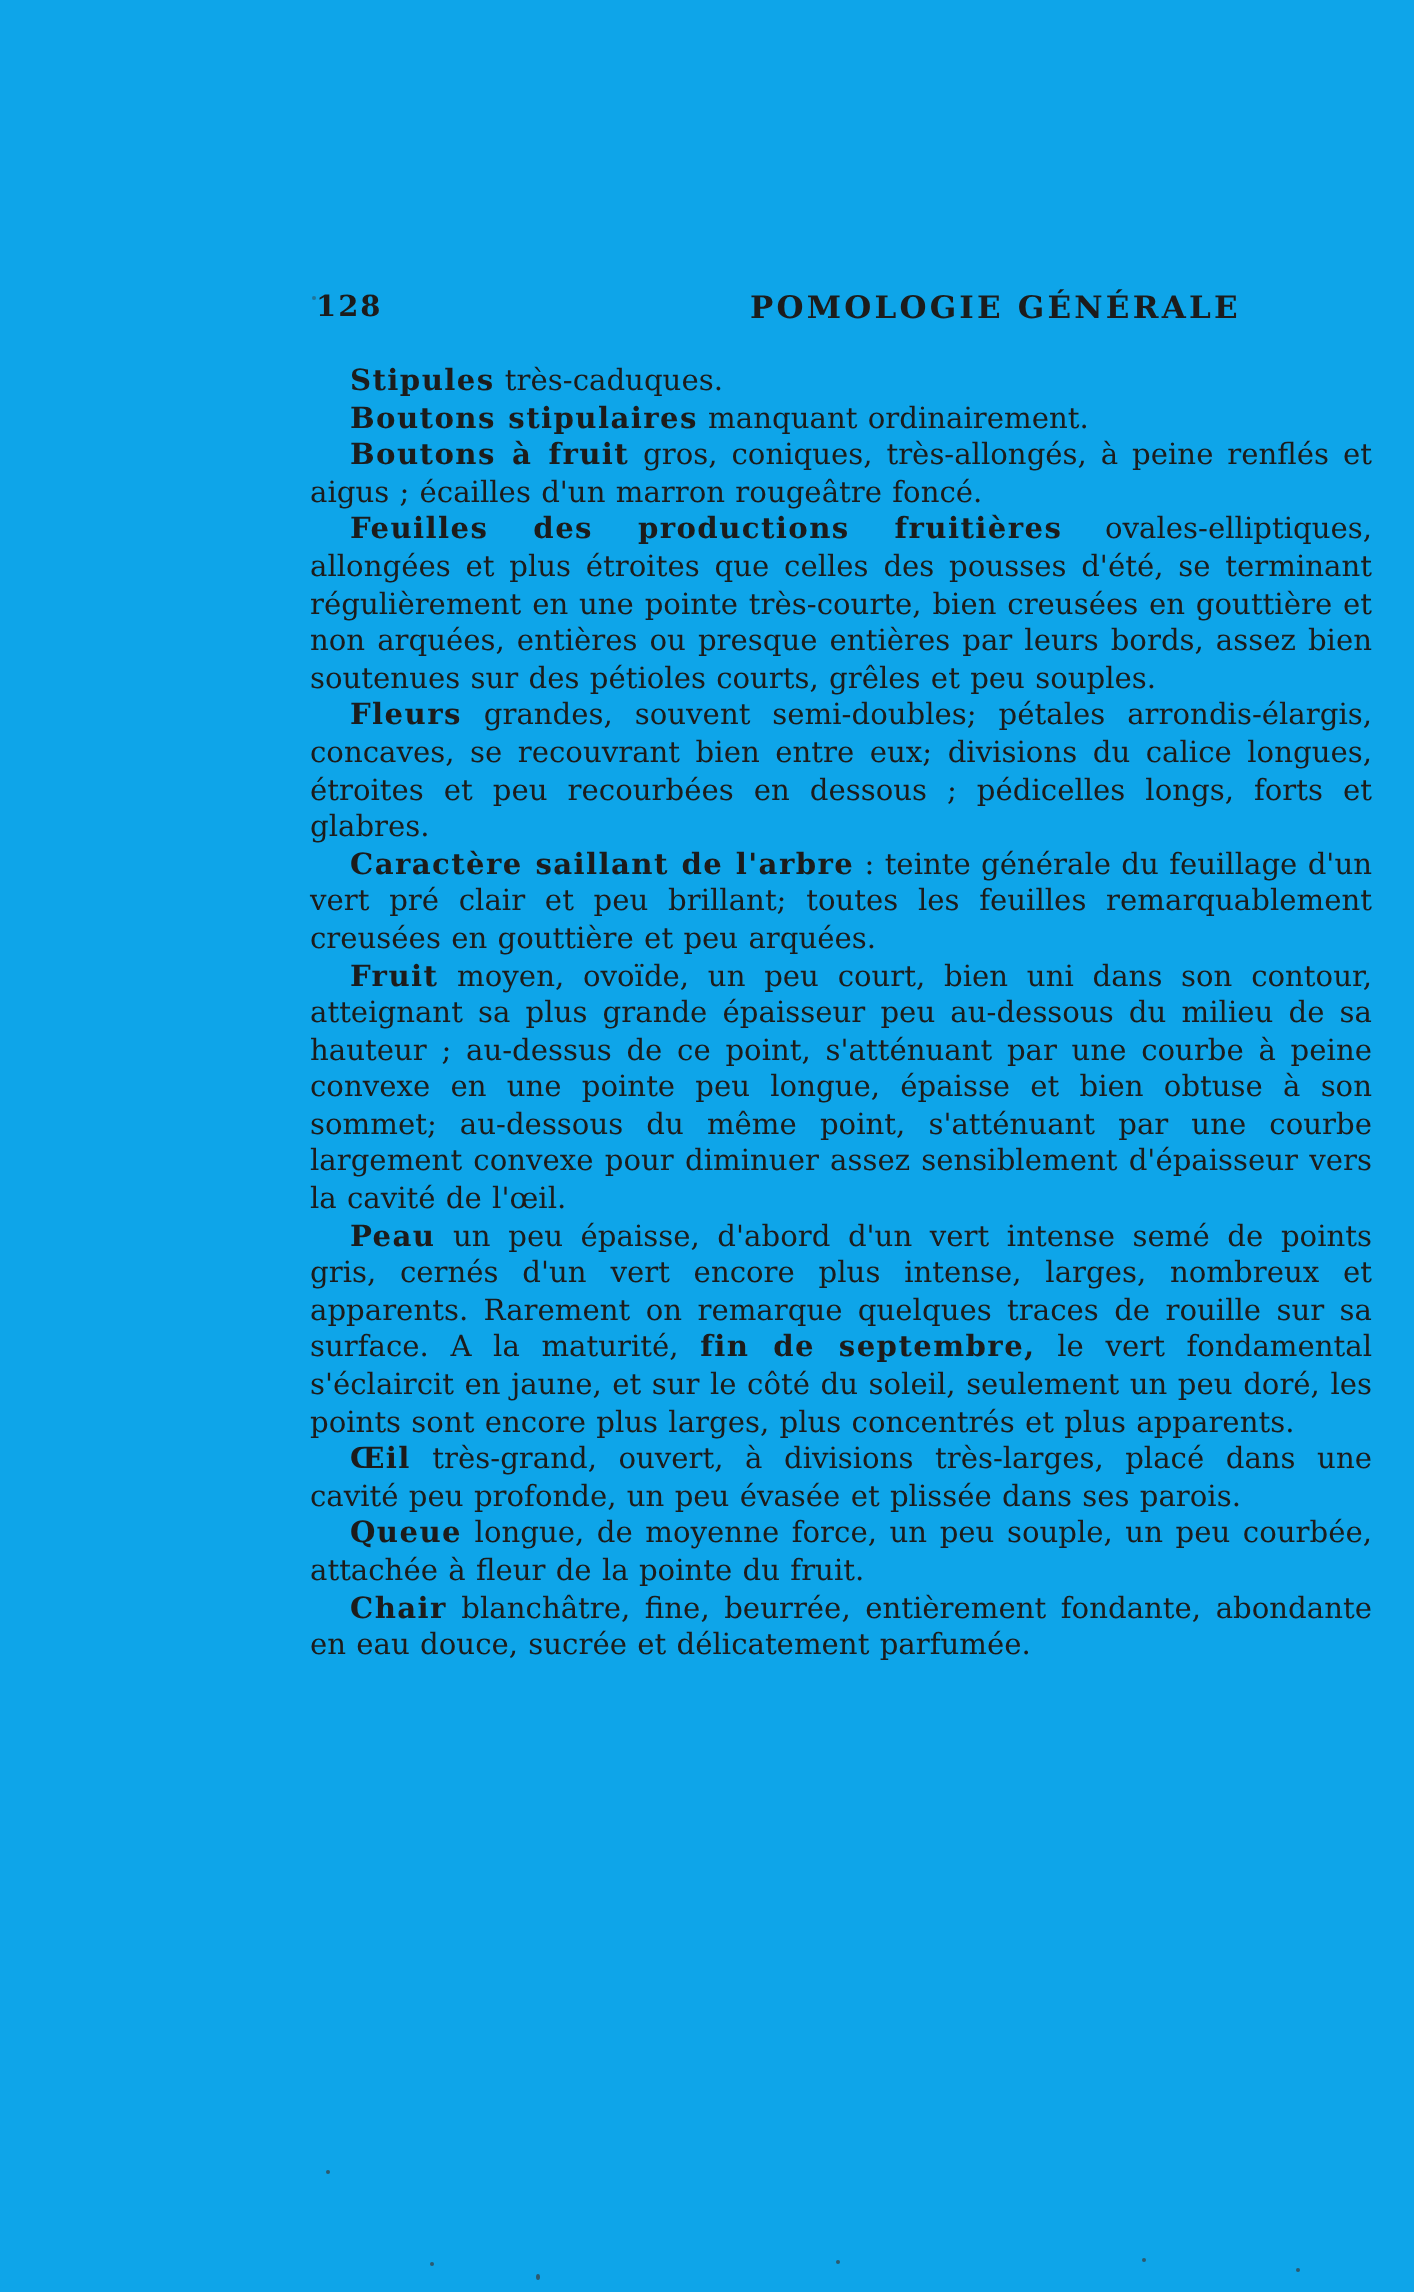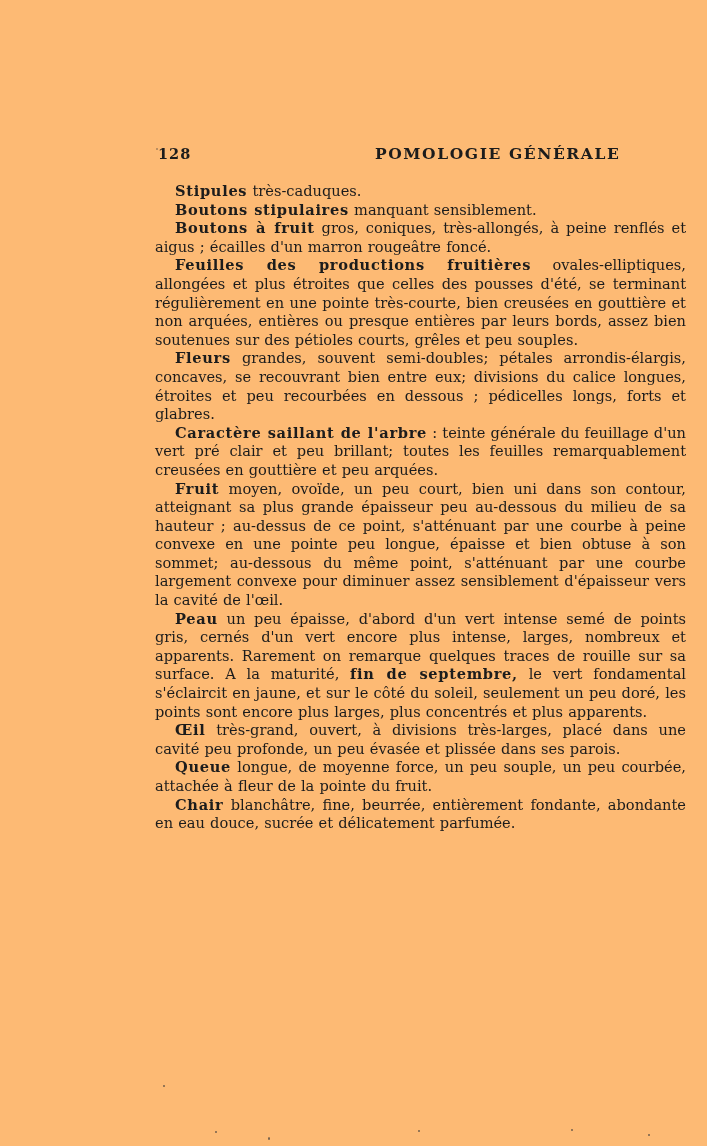--- a/index.html
+++ b/index.html
@@ -4,21 +4,21 @@
 <style>
   html, body {
     margin: 0;
     padding: 0;
     background: #e9e9e9;
   }
   .page {
     position: relative;
     width: 707px;
     height: 1146px;
-    background: #fdba74;
+    background: #0ea5e9;
     overflow: hidden;
     font-family: "DejaVu Serif", "Liberation Serif", serif;
     color: #1c1c1c;
   }
   .page-header {
     position: absolute;
     top: 0; left: 0; right: 0;
     height: 170px;
   }
   .pageno {
@@ -77,21 +77,21 @@
 
 <div class="page">
 
   <header class="page-header">
     <span class="pageno">128</span>
     <span class="running-title">POMOLOGIE GÉNÉRALE</span>
   </header>
 
   <main class="text-block" id="text-block">
       <p class="para"><strong>Stipules</strong><span> très-caduques.</span></p>
-      <p class="para"><strong>Boutons stipulaires</strong><span> manquant sensiblement.</span></p>
+      <p class="para"><strong>Boutons stipulaires</strong><span> manquant ordinairement.</span></p>
       <p class="para"><strong>Boutons à fruit</strong><span> gros, coniques, très-allongés, à peine renflés et aigus ; écailles d'un marron rougeâtre foncé.</span></p>
       <p class="para"><strong>Feuilles des productions fruitières</strong><span> ovales-elliptiques, allongées et plus étroites que celles des pousses d'été, se terminant régulièrement en une pointe très-courte, bien creusées en gouttière et non arquées, entières ou presque entières par leurs bords, assez bien soutenues sur des pétioles courts, grêles et peu souples.</span></p>
       <p class="para"><strong>Fleurs</strong><span> grandes, souvent semi-doubles; pétales arrondis-élargis, concaves, se recouvrant bien entre eux; divisions du calice longues, étroites et peu recourbées en dessous ; pédicelles longs, forts et glabres.</span></p>
       <p class="para"><strong>Caractère saillant de l'arbre</strong><span> : teinte générale du feuillage d'un vert pré clair et peu brillant; toutes les feuilles remarquablement creusées en gouttière et peu arquées.</span></p>
       <p class="para"><strong>Fruit</strong><span> moyen, ovoïde, un peu court, bien uni dans son contour, atteignant sa plus grande épaisseur peu au-dessous du milieu de sa hauteur ; au-dessus de ce point, s'atténuant par une courbe à peine convexe en une pointe peu longue, épaisse et bien obtuse à son sommet; au-dessous du même point, s'atténuant par une courbe largement convexe pour diminuer assez sensiblement d'épaisseur vers la cavité de l'œil.</span></p>
       <p class="para"><strong>Peau</strong><span> un peu épaisse, d'abord d'un vert intense semé de points gris, cernés d'un vert encore plus intense, larges, nombreux et apparents. Rarement on remarque quelques traces de rouille sur sa surface. A la maturité, </span><strong>fin de septembre,</strong><span> le vert fondamental s'éclaircit en jaune, et sur le côté du soleil, seulement un peu doré, les points sont encore plus larges, plus concentrés et plus apparents.</span></p>
       <p class="para"><strong>Œil</strong><span> très-grand, ouvert, à divisions très-larges, placé dans une cavité peu profonde, un peu évasée et plissée dans ses parois.</span></p>
       <p class="para"><strong>Queue</strong><span> longue, de moyenne force, un peu souple, un peu courbée, attachée à fleur de la pointe du fruit.</span></p>
       <p class="para"><strong>Chair</strong><span> blanchâtre, fine, beurrée, entièrement fondante, abondante en eau douce, sucrée et délicatement parfumée.</span></p>
     </main>

